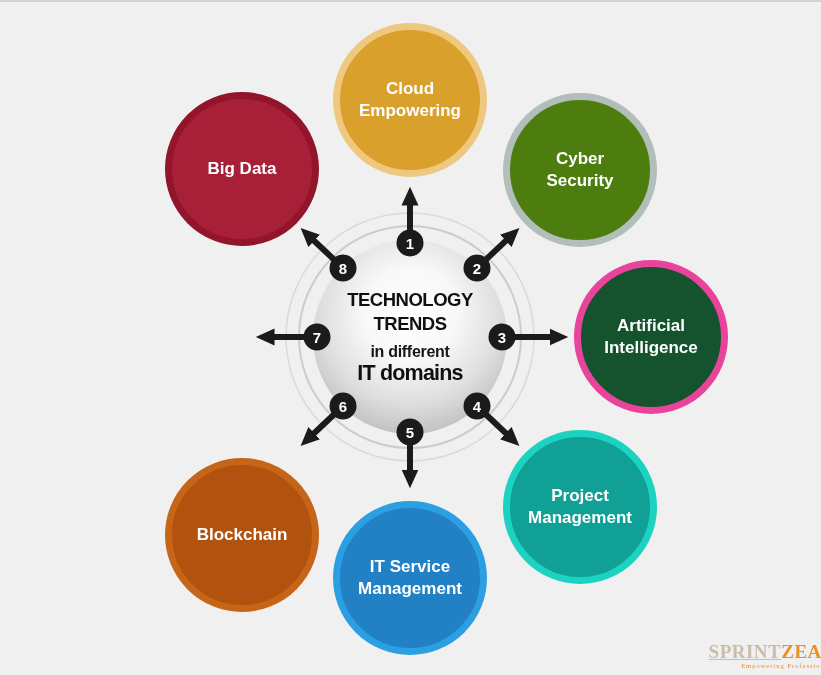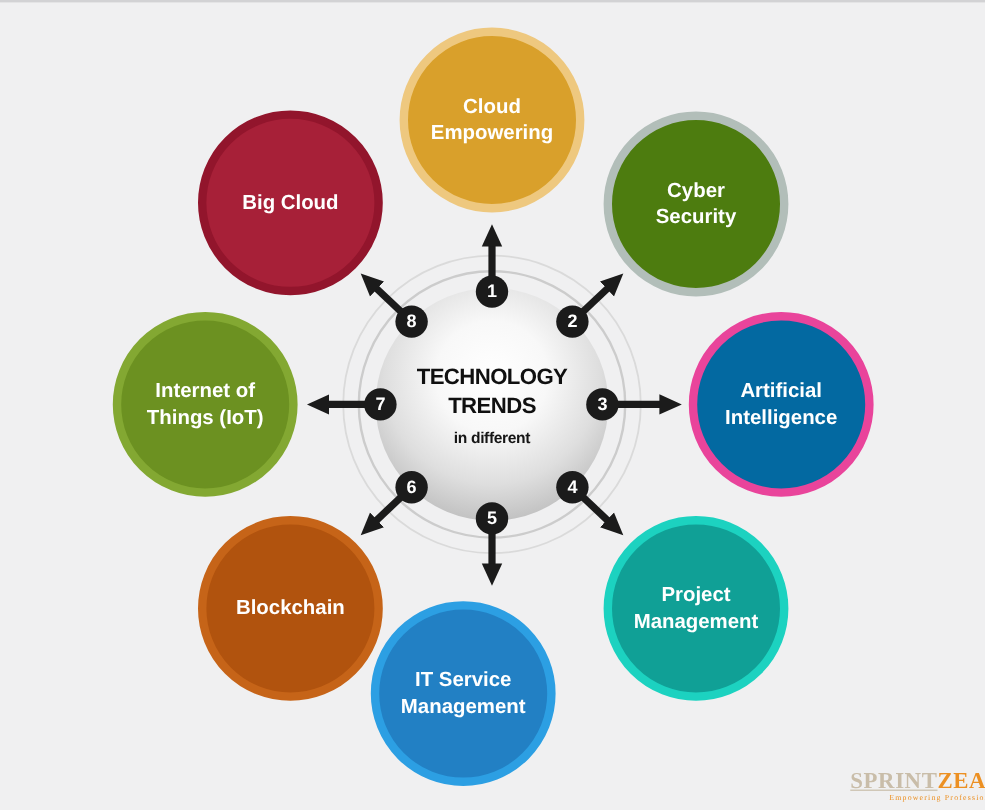--- a/index.html
+++ b/index.html
@@ -12,41 +12,41 @@
   
   .hub-layer{position:absolute;left:0;top:0;width:821px;height:675px;}
   .ball{
     position:absolute;left:410px;top:337px;width:194px;height:194px;border-radius:50%;
     transform:translate(-50%,-50%);
     background:radial-gradient(circle at 50% 38%, #ffffff 0%, #f8f8f8 30%, #dedede 58%, #bcbcbc 82%, #a9a9a9 100%);
     display:flex;flex-direction:column;align-items:center;justify-content:center;
     text-align:center;z-index:1;
   }
   .hub-t1,.hub-t2{font-size:18.5px;font-weight:700;color:#101010;letter-spacing:-0.5px;line-height:1.3;}
-  .hub-sub{font-size:13px;font-weight:700;color:#161616;margin-top:7px;letter-spacing:-0.3px;}
+  .hub-sub{font-size:16px;font-weight:700;color:#161616;margin-top:7px;letter-spacing:-0.3px;}
   .hub-t3{font-size:21.5px;font-weight:700;color:#101010;letter-spacing:-0.8px;line-height:1.2;}
   svg.overlay{position:absolute;left:0;top:0;z-index:2;}
   .badge{
     position:absolute;width:27px;height:27px;border-radius:50%;background:#1b1b1b;
     color:#ffffff;font-size:15px;font-weight:700;display:flex;align-items:center;justify-content:center;
     transform:translate(-50%,-50%);z-index:3;
   }
   .b1{left:410px;top:243px;} .b2{left:477px;top:268px;} .b3{left:502px;top:337px;}
   .b4{left:477px;top:406px;} .b5{left:410px;top:432px;} .b6{left:343px;top:406px;}
   .b7{left:317px;top:337px;} .b8{left:343px;top:268px;}
   
   .node{
     position:absolute;width:154px;height:154px;border-radius:50%;box-sizing:border-box;
     border:7px solid #ccc;display:flex;flex-direction:column;align-items:center;justify-content:center;
     text-align:center;color:#ffffff;font-size:17px;font-weight:700;line-height:1.32;
     transform:translate(-50%,-50%);z-index:2;
   }
   .node span{display:block;}
   .n1{left:410px;top:100px;} .n2{left:580px;top:170px;} .n3{left:651px;top:337px;}
-  .n4{left:580px;top:507px;} .n5{left:386px;top:578px;} .n6{left:242px;top:507px;}
+  .n4{left:580px;top:507px;} .n5{left:410px;top:578px;} .n6{left:242px;top:535px;}
   .n7{left:171px;top:337px;} .n8{left:242px;top:169px;}
   
   .logo{
     position:absolute;right:-14px;bottom:6px;text-align:right;
     font-family:"Liberation Serif", serif;line-height:1;z-index:4;
   }
   .logo-main{font-size:19px;font-weight:700;letter-spacing:0.5px;}
   .logo-sprint{color:#c9bda9;text-decoration:underline;}
   .logo-zeal{color:#ec9023;}
   .logo-tag{font-size:6.5px;color:#ec9023;letter-spacing:1px;margin-top:2px;}
@@ -55,20 +55,21 @@
 <body>
 
 <div class="top-edge"></div>
 
 <div class="hub-layer">
 
   <div class="ball">
     <div class="hub-t1">TECHNOLOGY</div>
     <div class="hub-t2">TRENDS</div>
     <div class="hub-sub">in different</div>
+    <div class="hub-t3">IT domains</div>
   </div>
 
   <svg class="overlay" width="821" height="675" viewBox="0 0 821 675">
     <defs>
       <marker id="ah" viewBox="0 0 12 12" refX="5" refY="6" markerWidth="3.4" markerHeight="3.4" orient="auto">
         <path d="M0,1 L11,6 L0,11 Z" fill="#1b1b1b"></path>
       </marker>
     </defs>
     <circle cx="410" cy="337" r="111" fill="none" stroke="#cccccc" stroke-width="2"></circle>
     <circle cx="410" cy="337" r="124" fill="none" stroke="#dadada" stroke-width="1.5"></circle>
@@ -94,42 +95,38 @@
   <div class="badge b8">8</div>
 
   <div class="node n1" style="background: rgb(217, 160, 43); border-color: rgb(238, 200, 127);">
     <span>Cloud</span>
     <span>Empowering</span>
   </div>
   <div class="node n2" style="background: #4d7c0f; border-color: rgb(178, 190, 185);">
     <span>Cyber</span>
     <span>Security</span>
   </div>
-  <div class="node n3" style="background: #0369a1; border-color: rgb(233, 68, 155); text-align: right;">
+  <div class="node n3" style="background: #14532d; border-color: rgb(233, 68, 155); text-align: right;">
     <span>Artificial</span>
     <span>Intelligence</span>
   </div>
   <div class="node n4" style="background: rgb(16, 160, 150); border-color: rgb(28, 210, 192); text-align: center;">
     <span>Project</span>
     <span>Management</span>
   </div>
   <div class="node n5" style="background: rgb(34, 128, 196); border-color: rgb(44, 159, 227);">
     <span>IT Service</span>
     <span>Management</span>
   </div>
   <div class="node n6" style="background: rgb(177, 83, 14); border-color: rgb(198, 100, 24);">
     <span>Blockchain</span>
     <span></span>
   </div>
-  <div class="node n7" style="background: rgb(108, 145, 33); border-color: rgb(131, 168, 50);">
-    <span>Internet of</span>
-    <span>Things (IoT)</span>
-  </div>
   <div class="node n8" style="background: rgb(167, 32, 56); border-color: rgb(146, 21, 44);">
-    <span>Big Cloud</span>
+    <span>Big Data</span>
     <span></span>
   </div>
 
 </div>
 
 <div class="logo">
   <div class="logo-main">
     <span class="logo-sprint">SPRINT</span><span class="logo-zeal">ZEAL</span>
   </div>
   <div class="logo-tag">Empowering Professionals</div>

